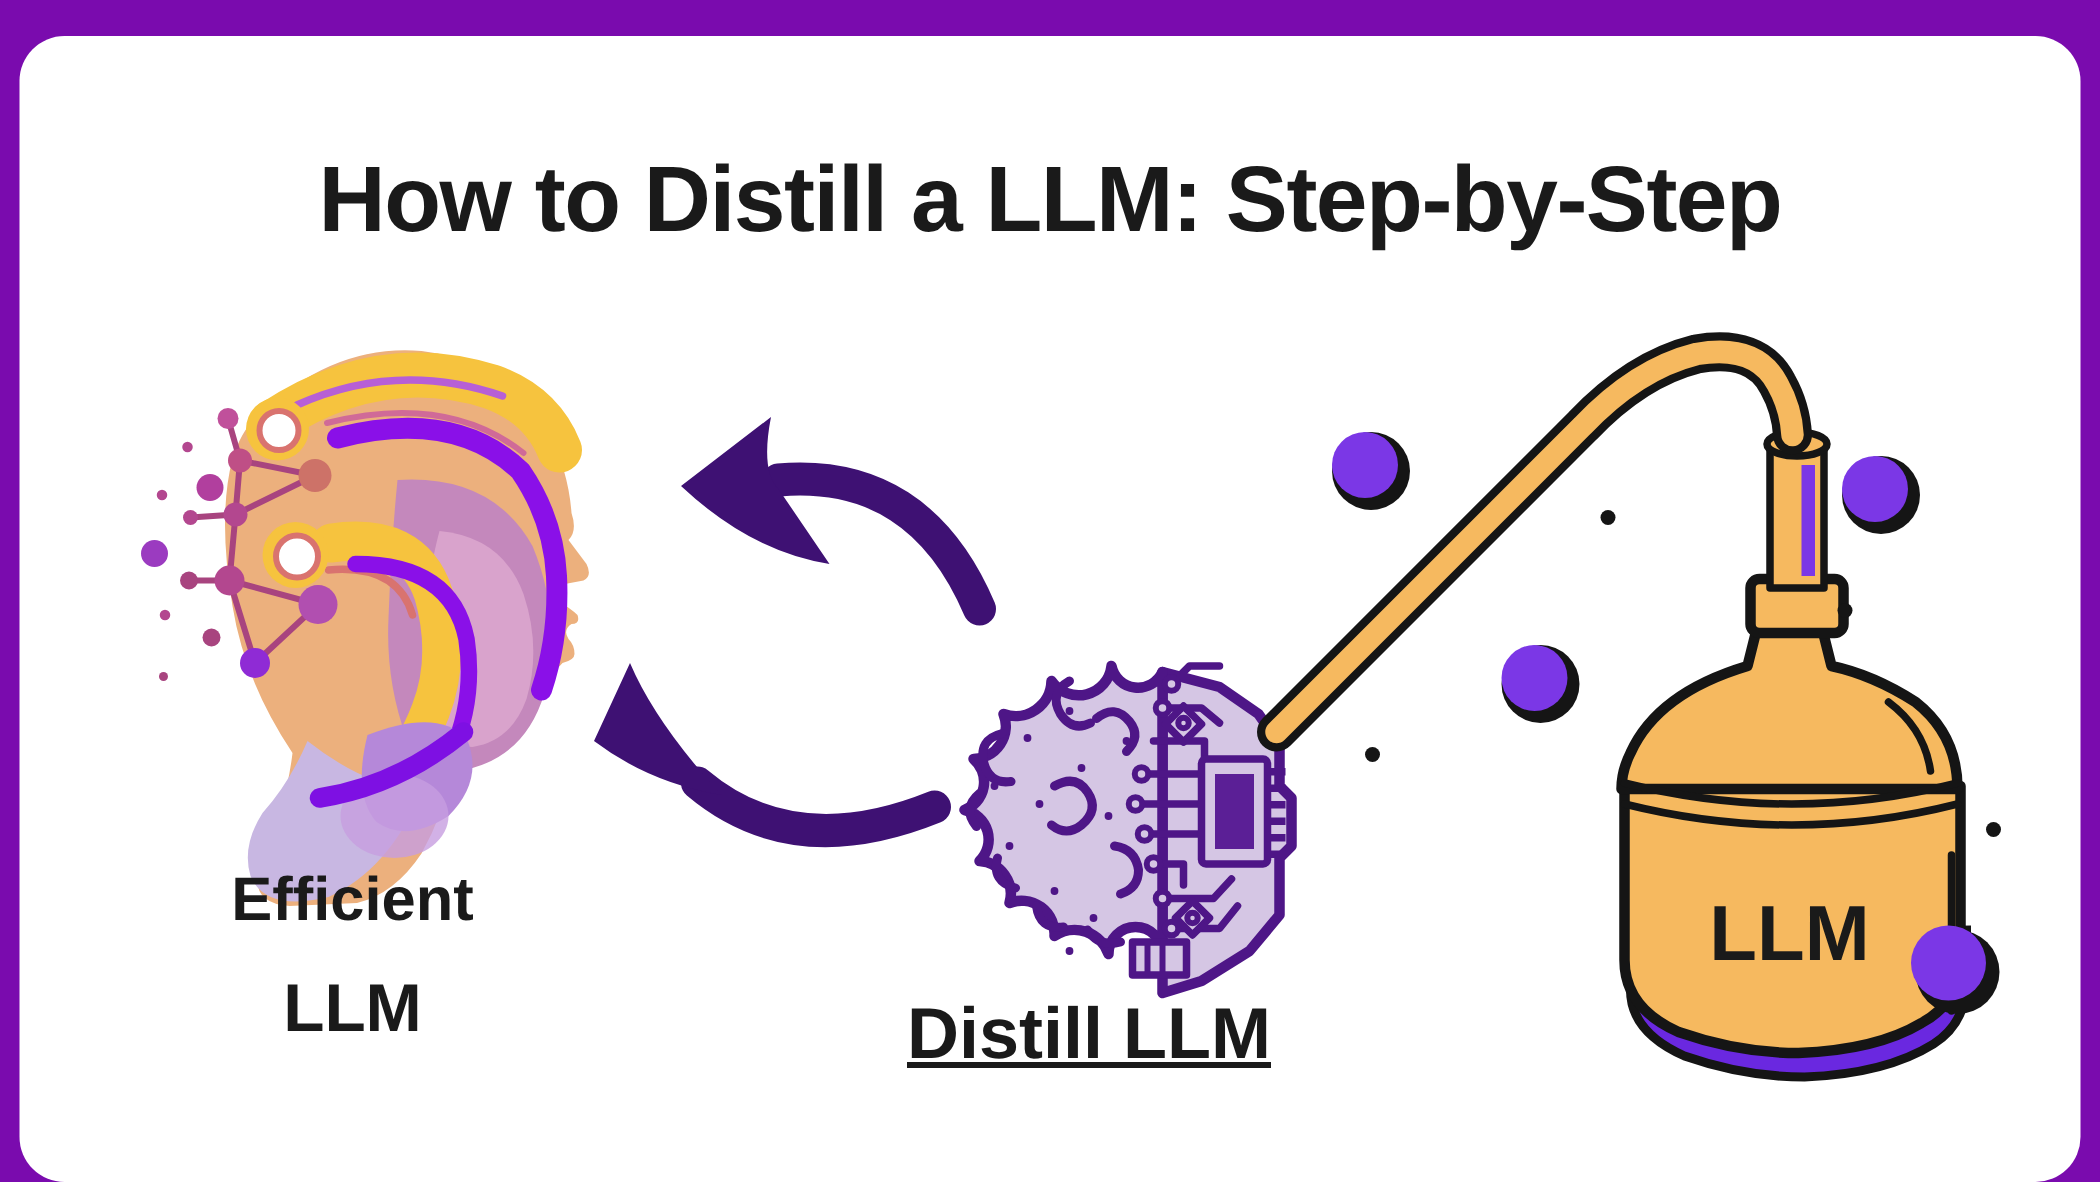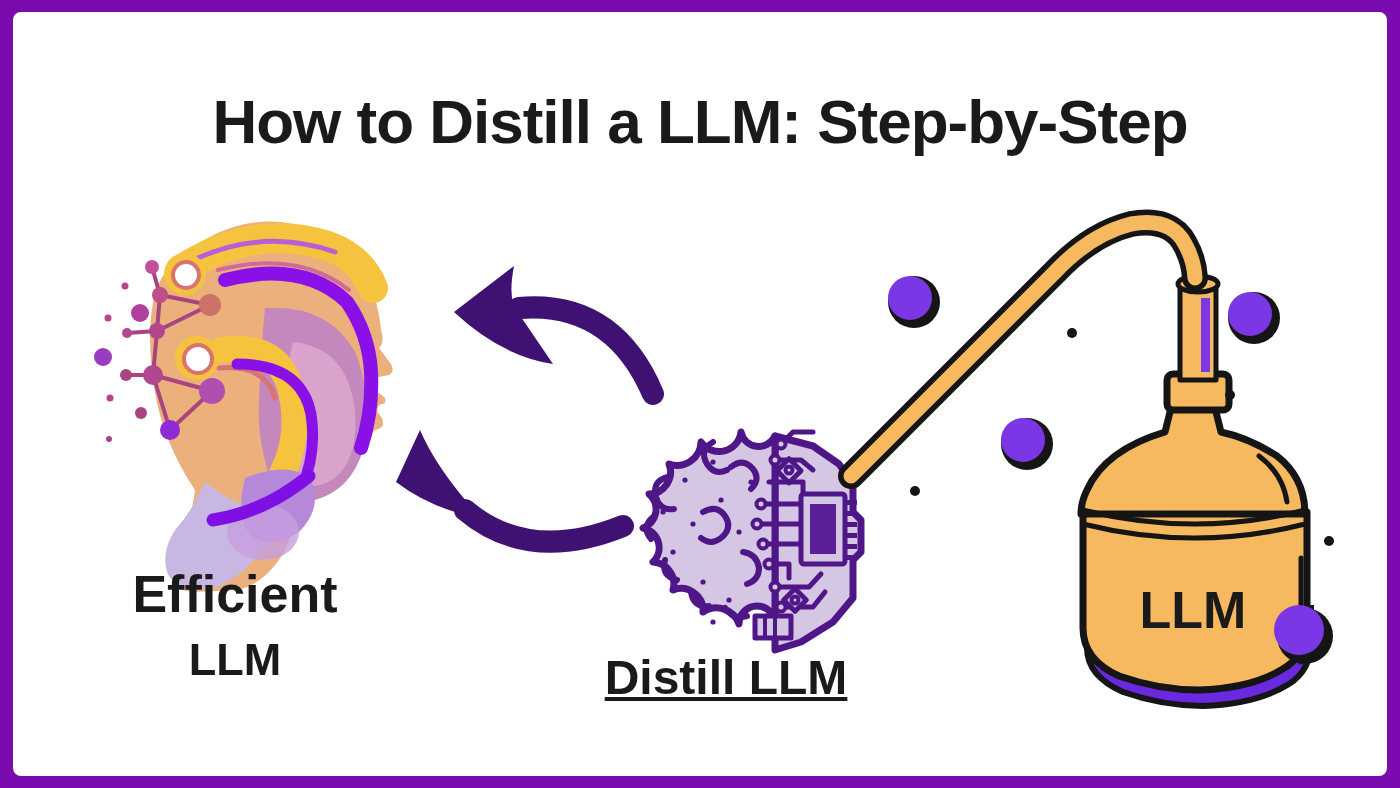--- a/index.html
+++ b/index.html
@@ -8,26 +8,26 @@
     --c-accent-purple:#7b37e6; --c-deep-purple:#6a28e0;
     --c-brain-outline:#4e1687; --c-brain-fill:#d5c6e4;
     --c-head-tan:#ecb07d; --c-head-yellow:#f6c33e; --c-head-purple:#8a10e8;
     --c-head-mauve:#c488bc; --c-head-pink:#d9a3cc; --c-head-lavender:#c8b7e2;
     --c-head-violet:#b588d9; --c-network:#a8447f;
   }
   *{margin:0;padding:0;box-sizing:border-box;}
   body{width:1400px;height:788px;overflow:hidden;background:var(--c-border);
        font-family:"Liberation Sans","DejaVu Sans",sans-serif;}
   .frame{position:absolute;left:0;top:0;width:1400px;height:788px;background:var(--c-border);}
-  .canvas{position:absolute;left:13px;top:12px;width:1374px;height:764px;
-          background:var(--c-canvas);border-radius:8px;}
+  .canvas{position:absolute;left:13px;top:24px;width:1374px;height:764px;
+          background:var(--c-canvas);border-radius:30px;}
   .title{position:absolute;left:0;top:74px;width:1374px;text-align:center;
          font-size:62px;font-weight:bold;letter-spacing:-1px;color:var(--c-text);}
   .caption{position:absolute;text-align:center;font-weight:bold;color:var(--c-text);}
-  .cap-efficient{left:62px;top:552px;width:320px;font-size:52px;}
+  .cap-efficient{left:62px;top:552px;width:320px;font-size:41px;}
   .cap-efficient-llm{left:62px;top:622px;width:320px;font-size:45px;}
   .cap-distill{left:553px;top:638px;width:320px;font-size:48px;text-decoration:underline;}
   svg{position:absolute;overflow:visible;}
   .svg-head{left:42px;top:173px;}
   .svg-arrows{left:362px;top:213px;}
   .svg-brain{left:587px;top:383px;}
   .svg-apparatus{left:792px;top:168px;}
   
   .tube-outer{stroke:var(--c-outline);stroke-width:26;fill:none;stroke-linecap:round;}
   .tube-inner{stroke:var(--c-orange);stroke-width:15;fill:none;stroke-linecap:round;}

